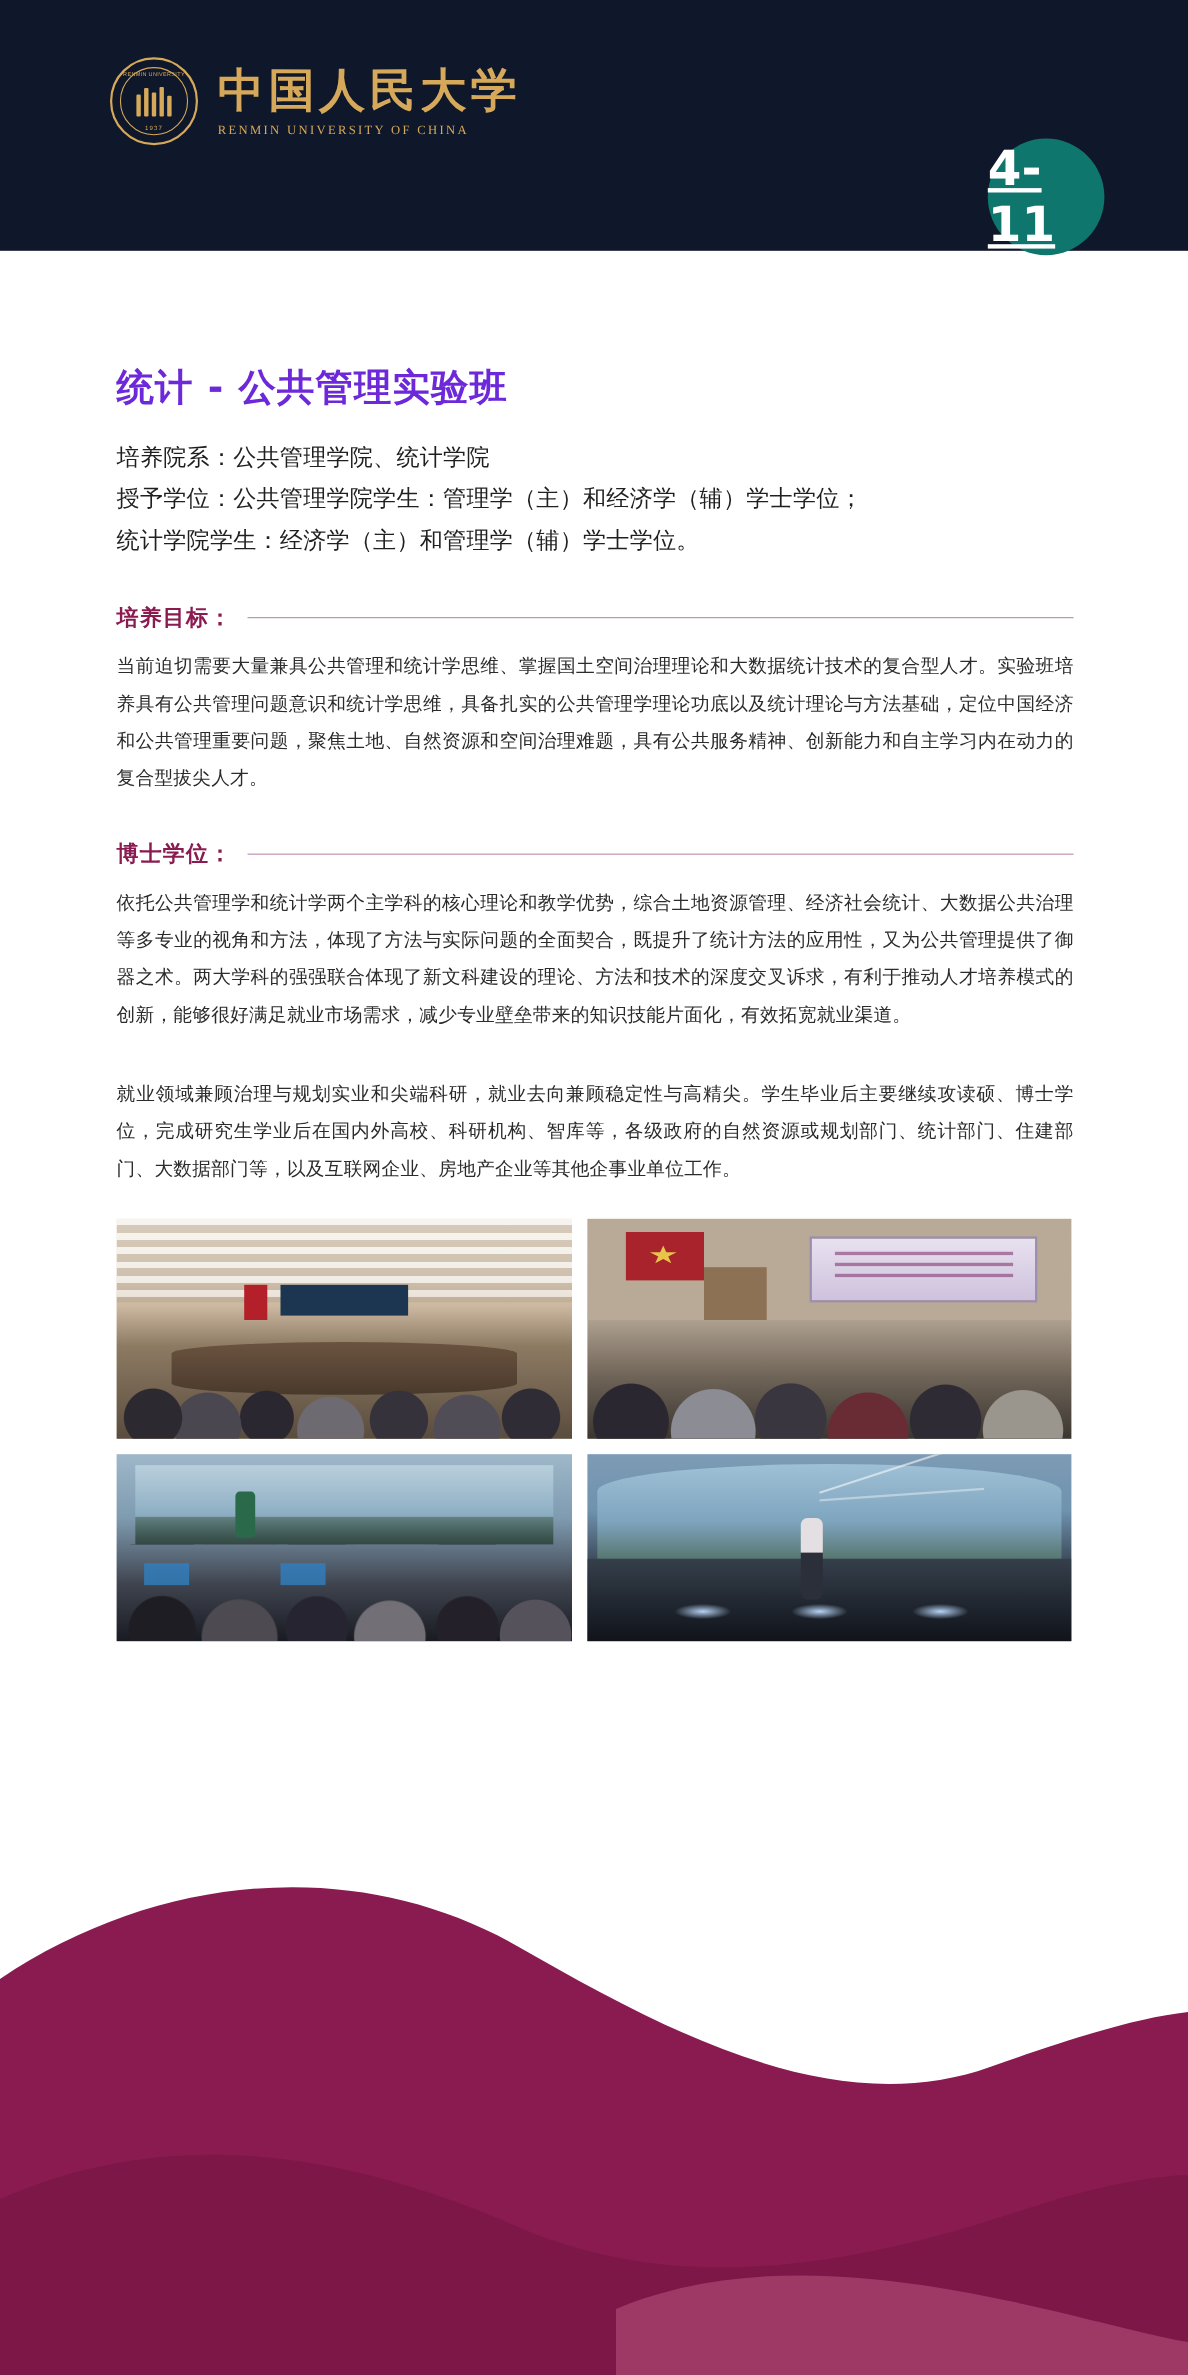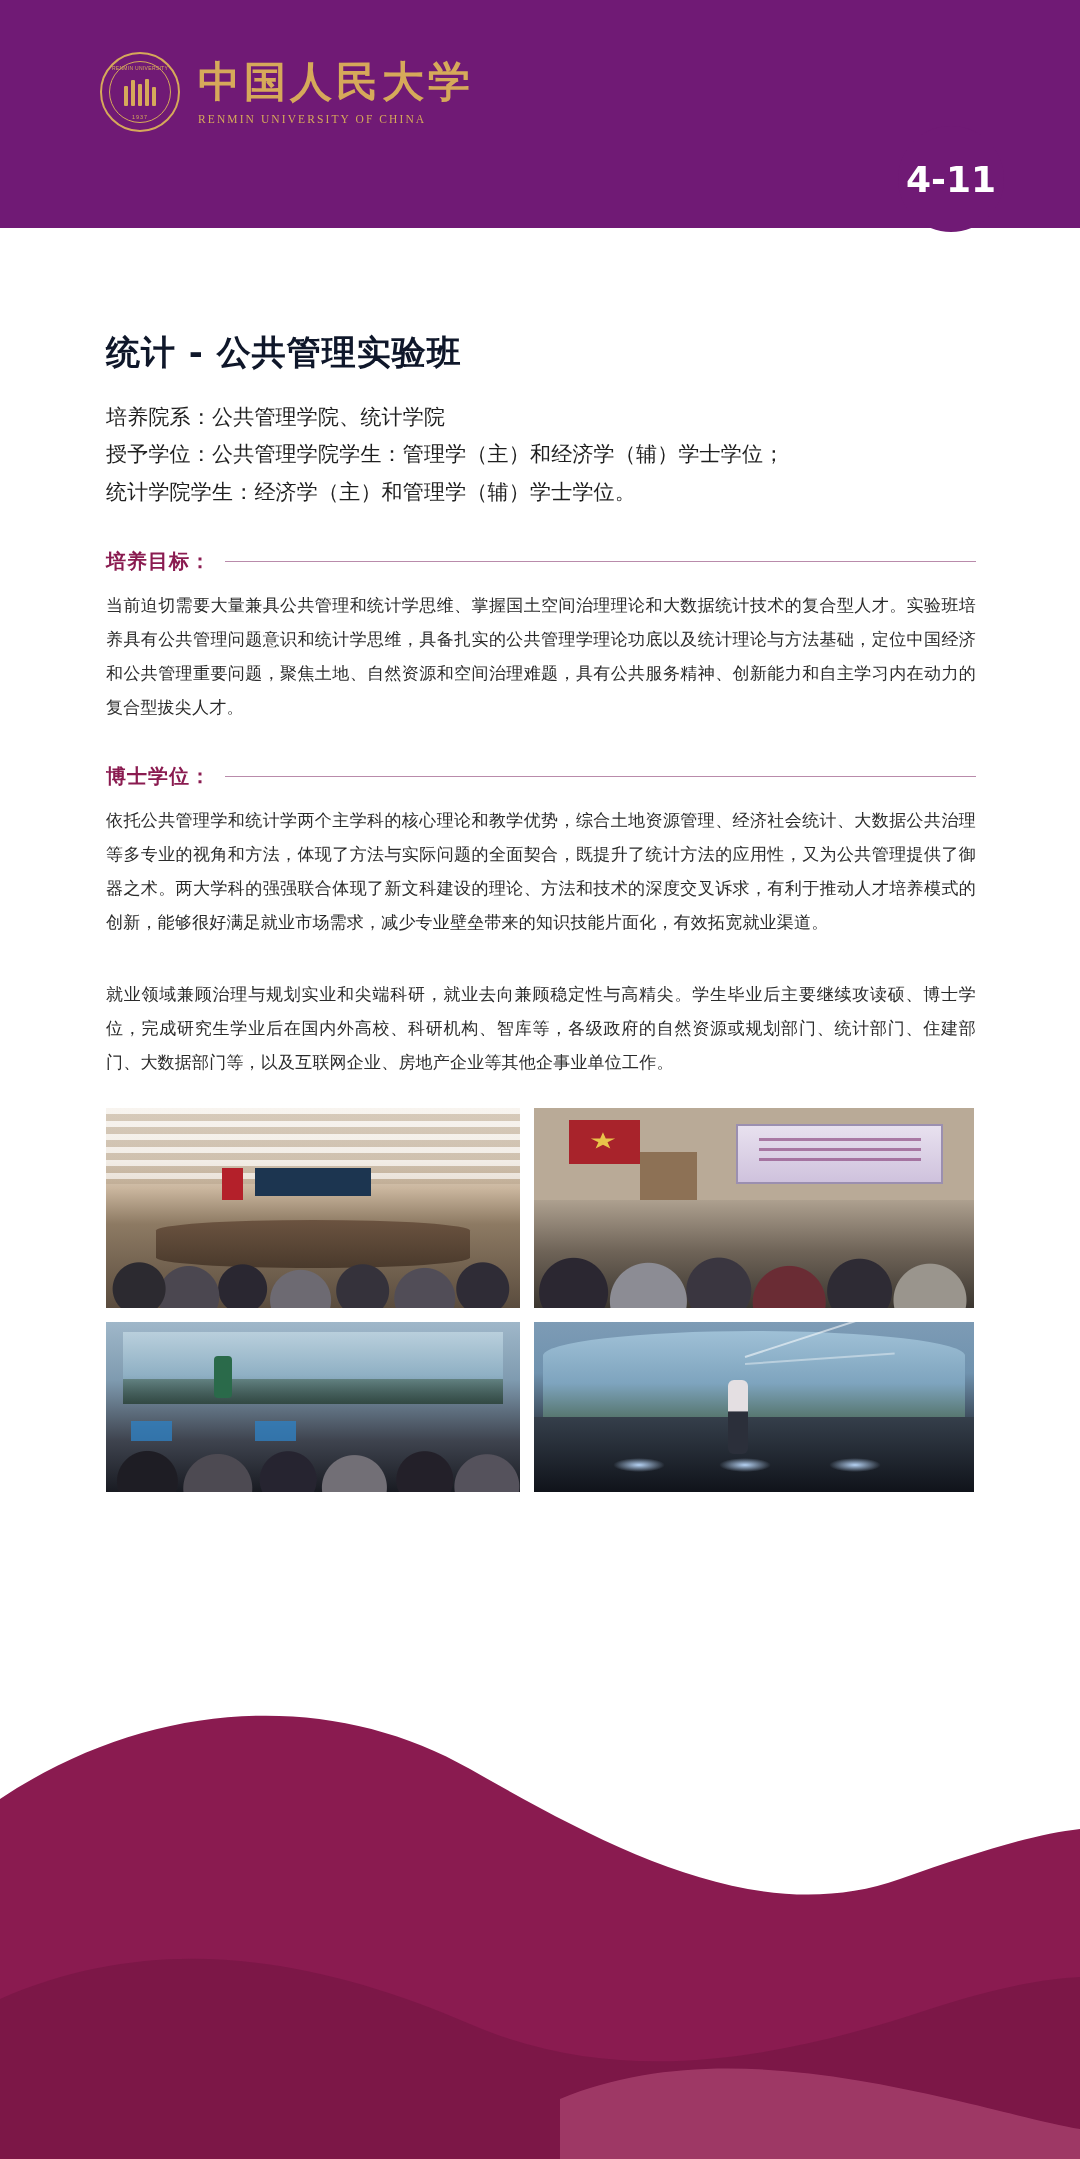--- a/index.html
+++ b/index.html
@@ -14,21 +14,21 @@
     overflow: hidden;
     position: relative;
   }
 
   
   .header {
     position: absolute;
     top: 0; left: 0;
     width: 1080px;
     height: 228px;
-    background: #701a75;
+    background: #0f172a;
   }
   .logo-wrap {
     position: absolute;
     left: 100px;
     top: 52px;
     display: flex;
     align-items: center;
     gap: 18px;
   }
   .logo-seal {
@@ -102,44 +102,45 @@
   }
 
   
   .page-badge {
     position: absolute;
     right: 76px;
     top: 126px;
     width: 106px;
     height: 106px;
     border-radius: 50%;
-    background: #701a75;
+    background: #0f766e;
     color: #ffffff;
     display: flex;
     align-items: center;
     justify-content: center;
     font-family: "DejaVu Sans", sans-serif;
-    font-size: 36px;
+    font-size: 44px;
     font-weight: 700;
     letter-spacing: 0px;
     z-index: 5;
+    text-decoration: underline;
   }
 
   
   .content {
     position: absolute;
     left: 106px;
     top: 330px;
     width: 870px;
   }
   .prog-title {
     font-family: "DejaVu Sans", sans-serif;
     font-size: 34px;
     font-weight: 700;
-    color: #0f172a;
+    color: #6d28d9;
     letter-spacing: 1px;
     margin: 0 0 22px 0;
   }
   .meta-line {
     font-size: 21px;
     color: #1f1f1f;
     line-height: 1.78;
     letter-spacing: 0.2px;
   }
 

